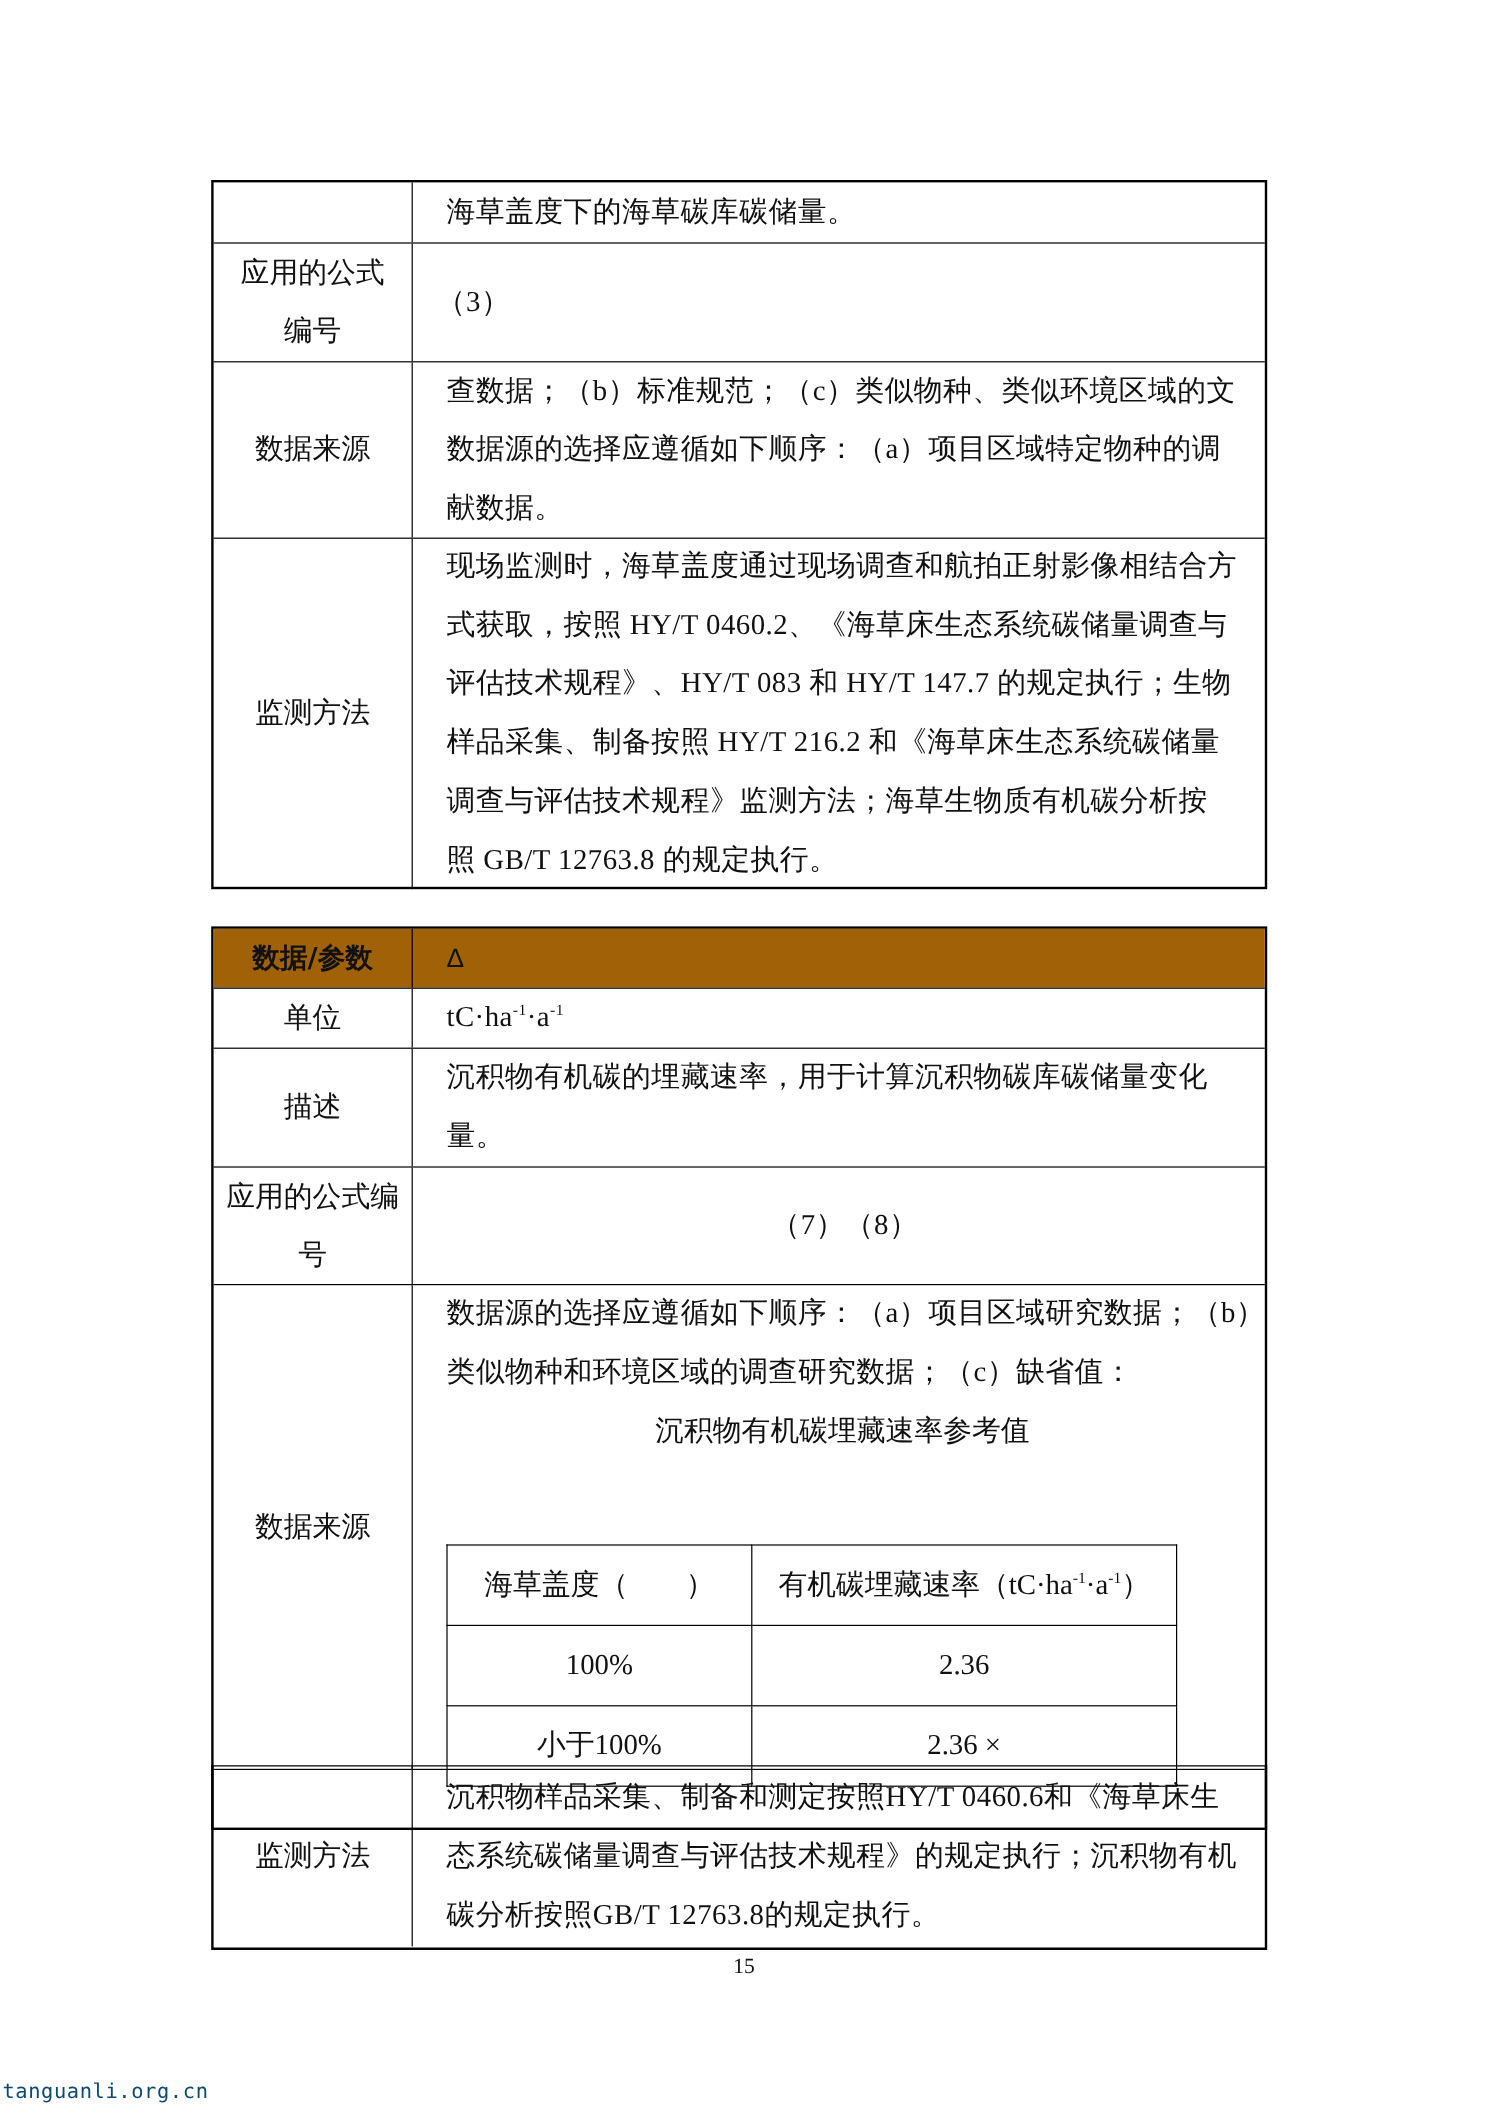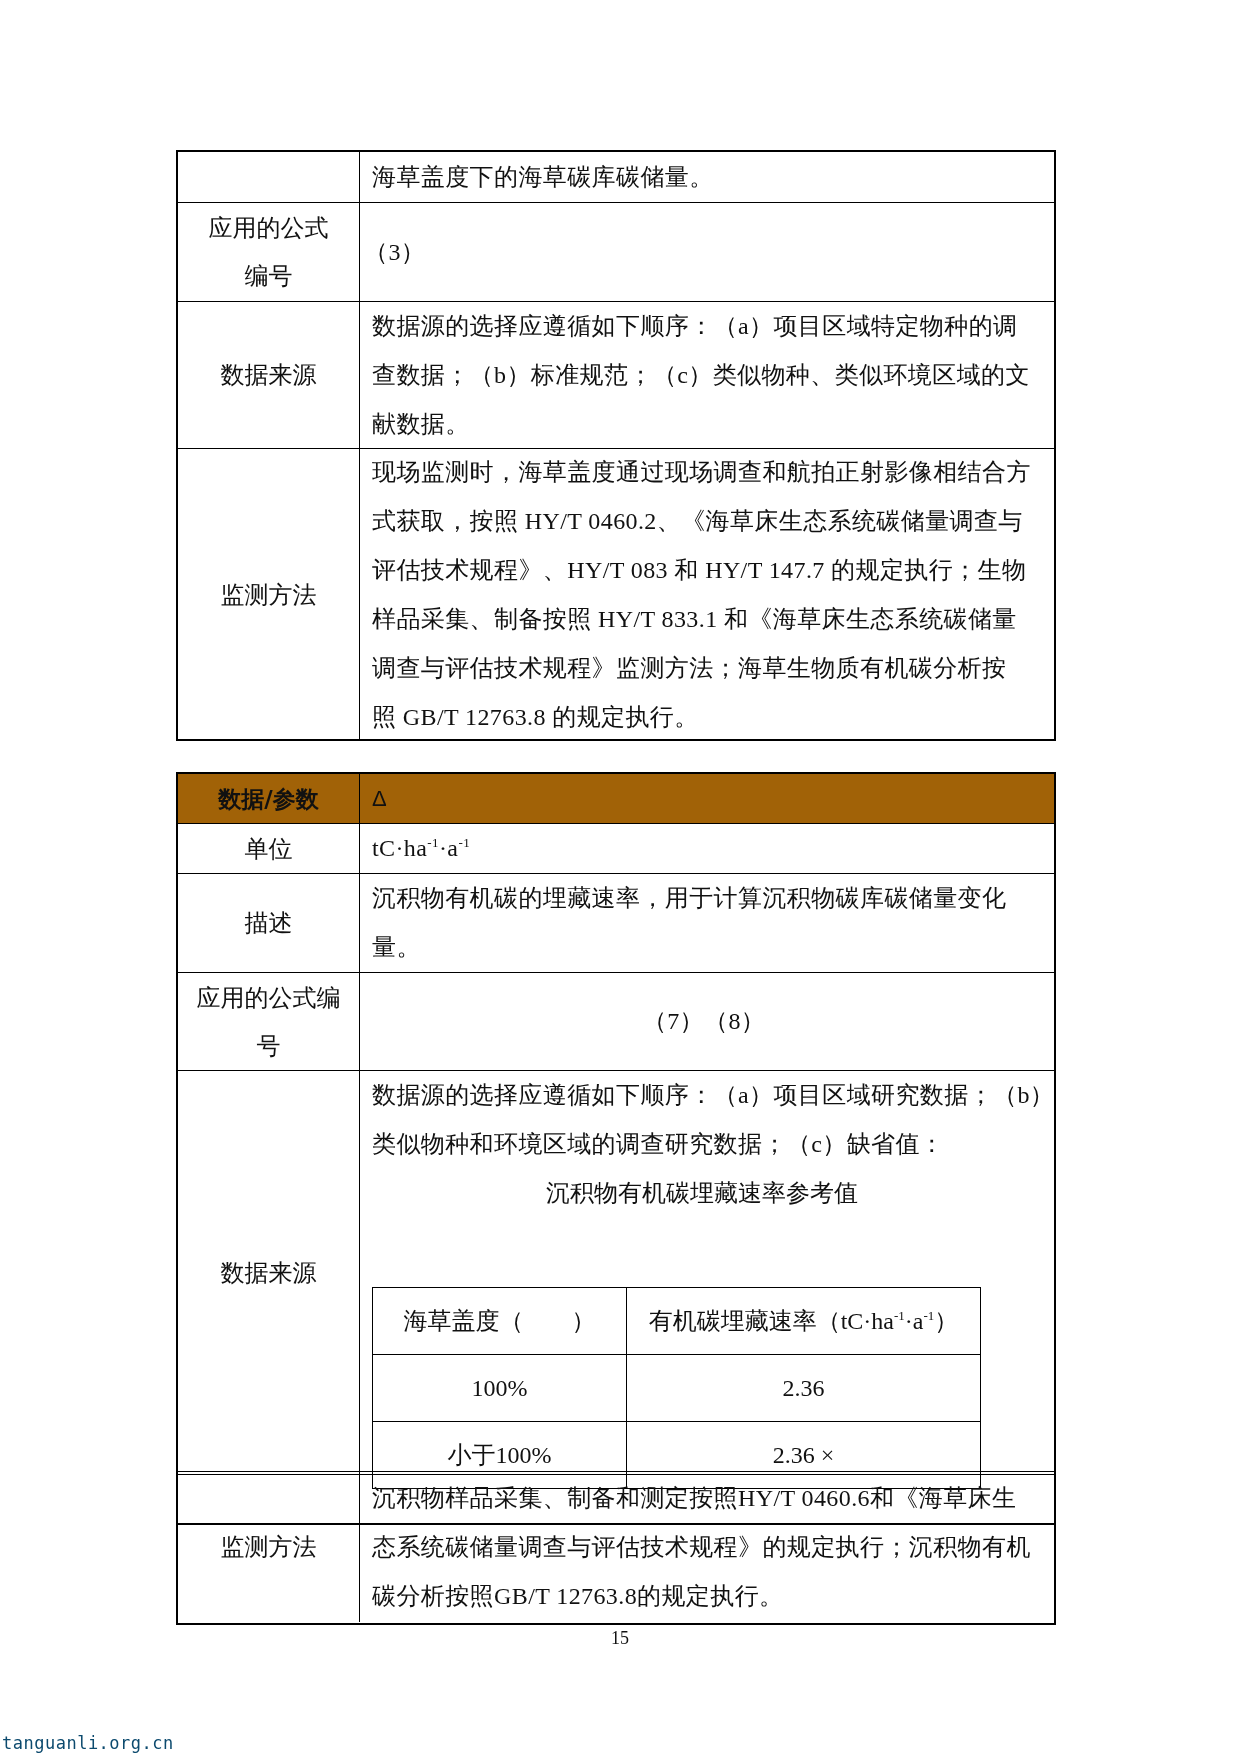--- a/index.html
+++ b/index.html
@@ -1,21 +1,21 @@
 <!DOCTYPE html>
 <html><head>
 <meta charset="utf-8">
 <style>
   html, body { margin:0; padding:0; background:#ffffff; }
   body { width:1240px; height:1753px; position:relative; overflow:hidden;
          font-family:"Liberation Serif","DejaVu Serif",serif; color:#111; }
   .tbl { position:absolute; left:176px; width:880px; border:2px solid #000; box-sizing:border-box; }
   .row { position:absolute; left:0; right:0; border-top:1.5px solid #000; box-sizing:border-box; }
   .row.first { border-top:none; }
-  .lab { position:absolute; left:0; top:0; bottom:0; width:182px; border-right:1.5px solid #000;
+  .lab { position:absolute; left:0; top:0; bottom:0; width:166px; border-right:1.5px solid #000;
          display:flex; align-items:center; justify-content:center; text-align:center;
          font-size:24px; line-height:48px; padding:0 8px; box-sizing:border-box; }
   .val { position:absolute; left:182px; right:0; top:0; bottom:0; padding:0 10px 0 12px;
          font-size:24px; line-height:49px; box-sizing:border-box; display:flex; flex-direction:column; justify-content:center; }
   .val p { margin:0; white-space:nowrap; letter-spacing:0.4px; }
   .hdr { background:#a16207; }
   .hdr .lab { font-family:"DejaVu Sans","Liberation Sans",sans-serif; font-weight:bold; font-size:23px; }
   .hdr .val { font-family:"Liberation Sans","DejaVu Sans",sans-serif; font-size:22px; }
   sup { font-size:13px; line-height:0; }
   .caption { text-align:center; font-size:24px; line-height:48px; margin-left:-12px; }
@@ -42,32 +42,32 @@
       <span>应用的公式</span>
       <span>编号</span>
     </div>
     <div class="val" style="padding-left:4px;">
       <p>（3）</p>
     </div>
   </div>
   <div class="row" style="top:149px;height:147px;">
     <div class="lab">数据来源</div>
     <div class="val">
+      <p>查数据；（b）标准规范；（c）类似物种、类似环境区域的文</p>
       <p>数据源的选择应遵循如下顺序：（a）项目区域特定物种的调</p>
-      <p>查数据；（b）标准规范；（c）类似物种、类似环境区域的文</p>
       <p>献数据。</p>
     </div>
   </div>
   <div class="row" style="top:296px;height:293px;">
     <div class="lab">监测方法</div>
     <div class="val">
       <p>现场监测时，海草盖度通过现场调查和航拍正射影像相结合方</p>
       <p>式获取，按照 HY/T 0460.2、《海草床生态系统碳储量调查与</p>
       <p>评估技术规程》、HY/T 083 和 HY/T 147.7 的规定执行；生物</p>
-      <p>样品采集、制备按照 HY/T 833.1 和《海草床生态系统碳储量</p>
+      <p>样品采集、制备按照 HY/T 216.2 和《海草床生态系统碳储量</p>
       <p>调查与评估技术规程》监测方法；海草生物质有机碳分析按</p>
       <p>照 GB/T 12763.8 的规定执行。</p>
     </div>
   </div>
 </div>
 
 <div class="tbl" style="top:772px;height:753px;">
   <div class="row first hdr" style="top:0;height:49px;">
     <div class="lab">数据/参数</div>
     <div class="val">Δ</div>

